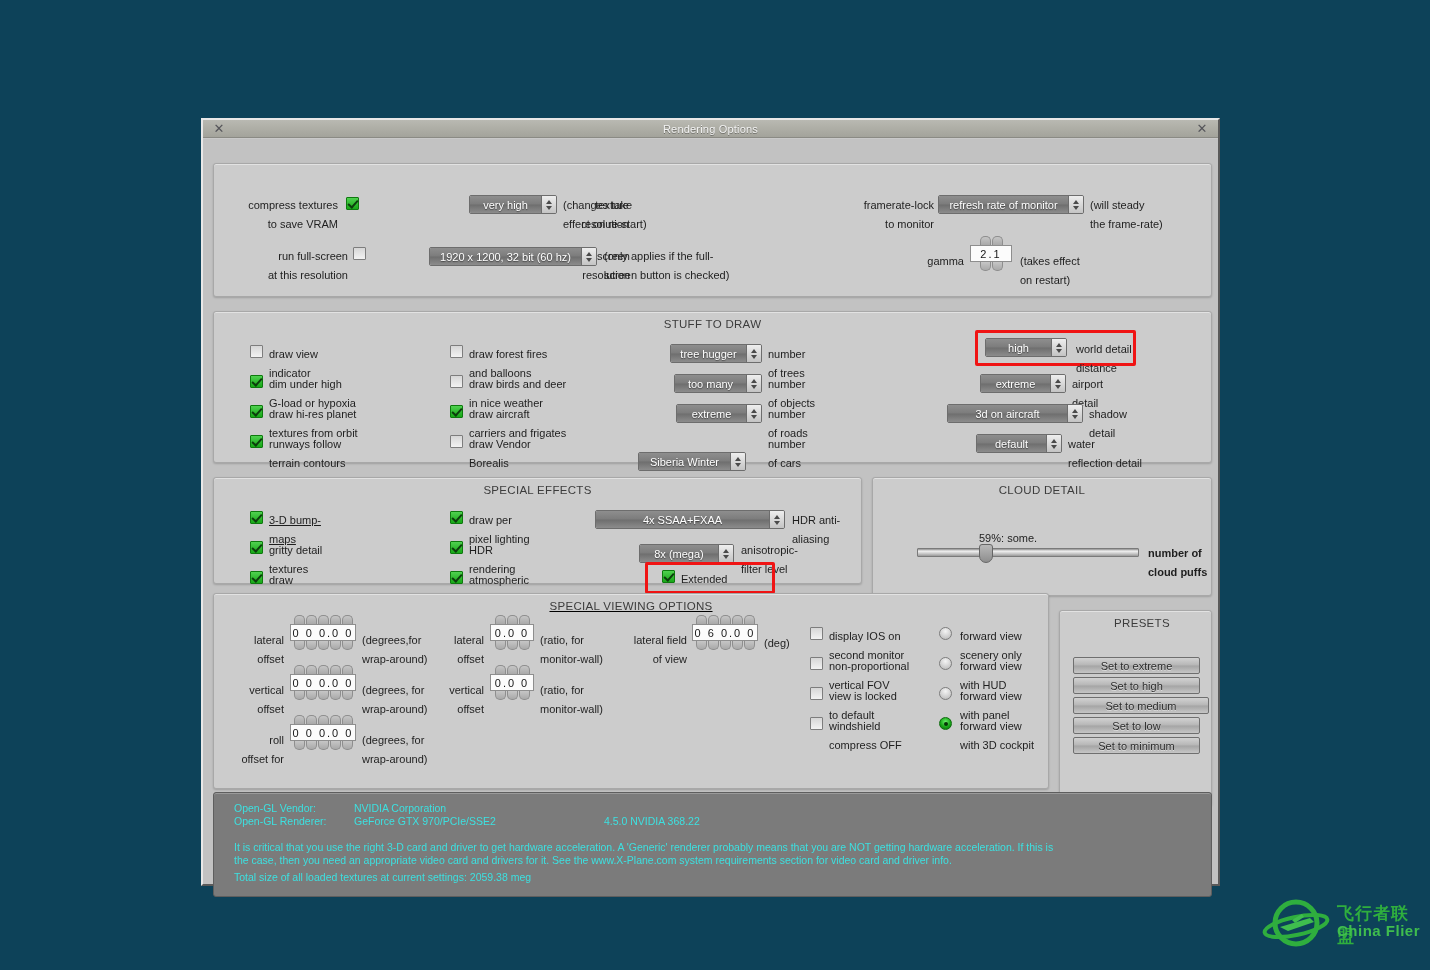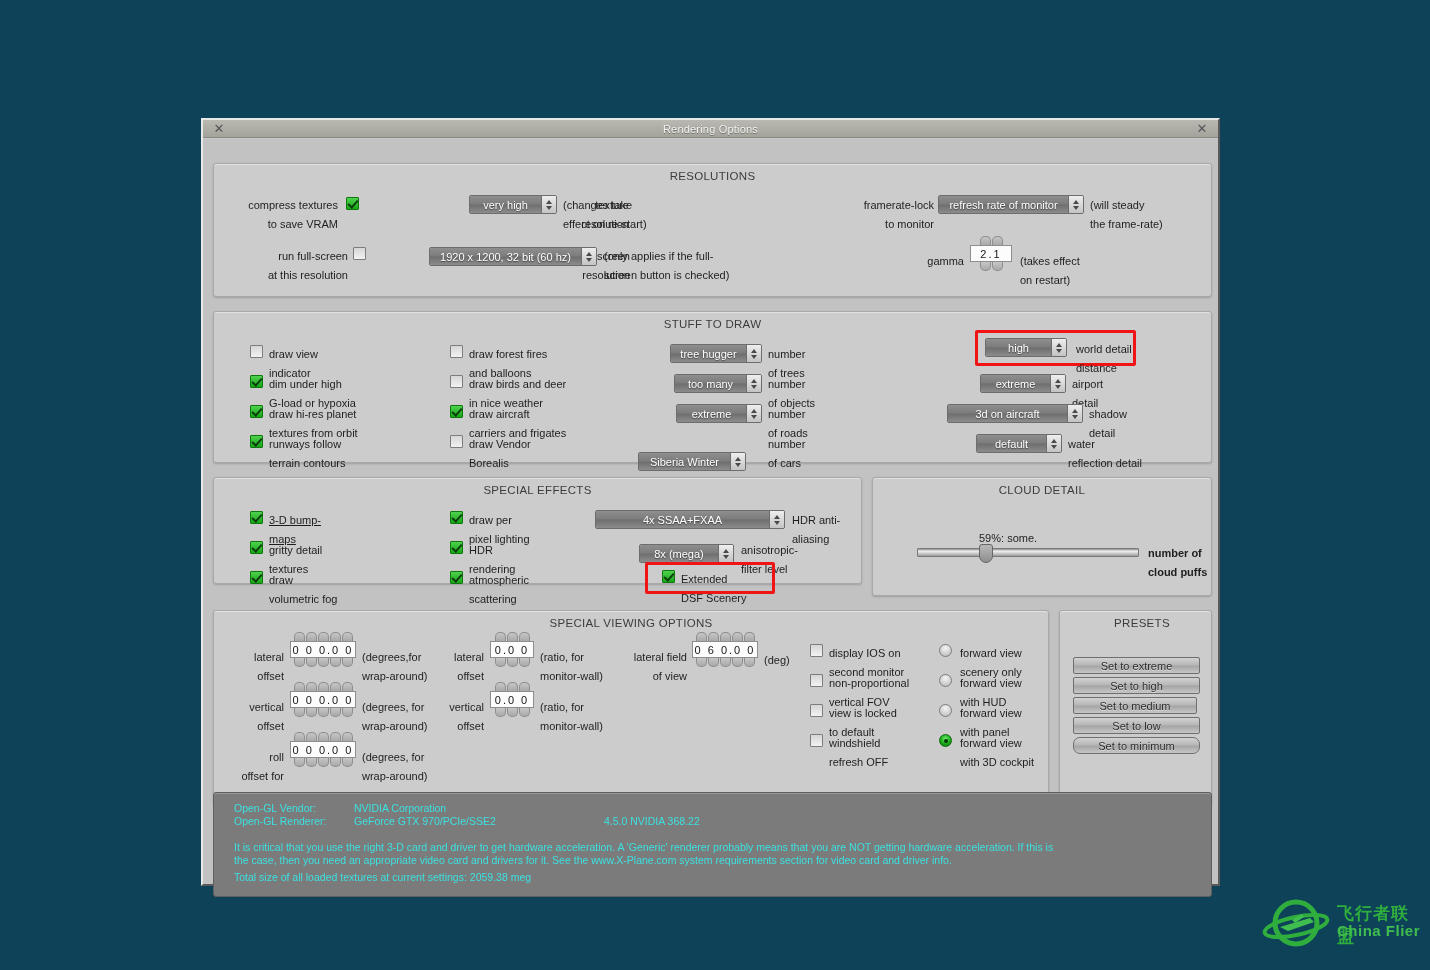--- a/index.html
+++ b/index.html
@@ -68,21 +68,21 @@
   #p-draw     { left: 10px;  top: 172px; width: 999px; height: 152px; }
   #p-fx       { left: 10px;  top: 338px; width: 649px; height: 107px; }
   #p-cloud    { left: 669px; top: 338px; width: 340px; height: 119px; }
   #p-view     { left: 10px;  top: 471px; width: 836px; height: 196px; }
   #p-presets  { left: 856px; top: 471px; width: 153px; height: 196px; padding-left: 13px; }
   #p-gl       { left: 10px;  top: 651px; width: 999px; height: 105px;
                 background: #7b7b7b; border: 1px solid #5e5e5e;
                 box-shadow: inset 0 1px 0 #9a9a9a; }
 
   
-  #p-view   { top: 471px; }
+  #p-view   { top: 454px; text-decoration: underline; }
   #p-gl     { top: 653px; }
 
   
   .lbl {
     position: absolute;
     font-size: 11px; color: #1e1e1e; line-height: 19px;
     white-space: pre-line;
   }
   .lbl.r { text-align: right; }
 
@@ -246,21 +246,20 @@
 
   <div id="titlebar">
     <div class="winx left">✕</div>
     <div class="ttl">Rendering Options</div>
     <div class="winx right">✕</div>
   </div>
 
   <div id="winbody">
 
     <div class="panel" id="p-res">
-      <div class="panel-title">RESOLUTIONS</div>
 
       <div class="lbl r" style="left:14px; top:32px; width:110px;">compress textures
 to save VRAM</div>
       <div class="cb on" style="left:132px; top:33px;"></div>
 
       <div class="lbl r" style="left:360px; top:32px; width:55px;">texture
 resolution</div>
       <div class="dd" style="left:255px; top:31px; width:88px;">
         <div class="dtxt">very high</div>
         <div class="darw">
@@ -614,43 +613,43 @@
       <div class="lbl" style="left:615px; top:33px;">display IOS on
 second monitor</div>
       <div class="cb" style="left:596px; top:63px;"></div>
       <div class="lbl" style="left:615px; top:63px;">non-proportional
 vertical FOV</div>
       <div class="cb" style="left:596px; top:93px;"></div>
       <div class="lbl" style="left:615px; top:93px;">view is locked
 to default</div>
       <div class="cb" style="left:596px; top:123px;"></div>
       <div class="lbl" style="left:615px; top:123px;">windshield
-refresh OFF</div>
+compress OFF</div>
 
       <div class="rd" style="left:725px; top:33px;"></div>
       <div class="lbl" style="left:746px; top:33px;">forward view
 scenery only</div>
       <div class="rd" style="left:725px; top:63px;"></div>
       <div class="lbl" style="left:746px; top:63px;">forward view
 with HUD</div>
       <div class="rd" style="left:725px; top:93px;"></div>
       <div class="lbl" style="left:746px; top:93px;">forward view
 with panel</div>
       <div class="rd on" style="left:725px; top:123px;"></div>
       <div class="lbl" style="left:746px; top:123px;">forward view
 with 3D cockpit</div>
     </div>
 
     <div class="panel" id="p-presets">
       <div class="panel-title">PRESETS</div>
       <div class="btn" style="left:13px; top:46px;  width:127px;">Set to extreme</div>
       <div class="btn" style="left:13px; top:66px;  width:127px;">Set to high</div>
-      <div class="btn" style="left:13px; top:86px;  width:124px;">Set to medium</div>
+      <div class="btn" style="left:13px; top:86px;  width:136px;">Set to medium</div>
       <div class="btn" style="left:13px; top:106px; width:127px;">Set to low</div>
-      <div class="btn" style="left:13px; top:126px; width:127px;border-radius:7px;">Set to minimum</div>
+      <div class="btn" style="left:13px; top:126px; width:127px;">Set to minimum</div>
     </div>
 
     <div class="panel" id="p-gl">
       <div class="gl" style="left:20px; top:9px;">Open-GL Vendor:</div>
       <div class="gl" style="left:140px; top:9px;">NVIDIA Corporation</div>
       <div class="gl" style="left:20px; top:22px;">Open-GL Renderer:</div>
       <div class="gl" style="left:140px; top:22px;">GeForce GTX 970/PCIe/SSE2</div>
       <div class="gl" style="left:390px; top:22px;">4.5.0 NVIDIA 368.22</div>
       <div class="gl" style="left:20px; top:48px; width:960px;">It is critical that you use the right 3-D card and driver to get hardware acceleration. A 'Generic' renderer probably means that you are NOT getting hardware acceleration. If this is
 the case, then you need an appropriate video card and drivers for it. See the www.X-Plane.com system requirements section for video card and driver info.</div>

